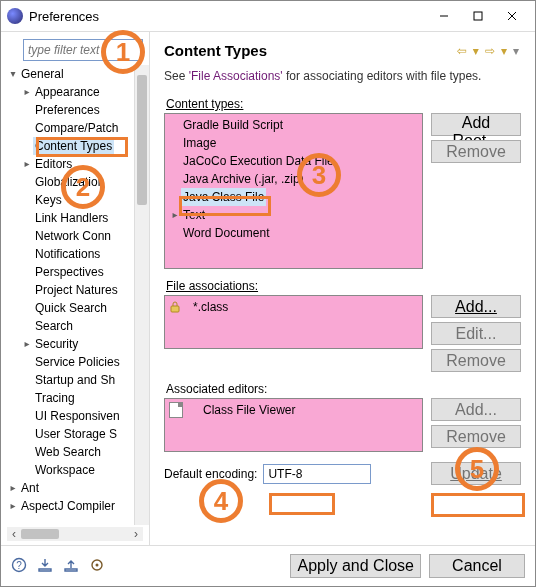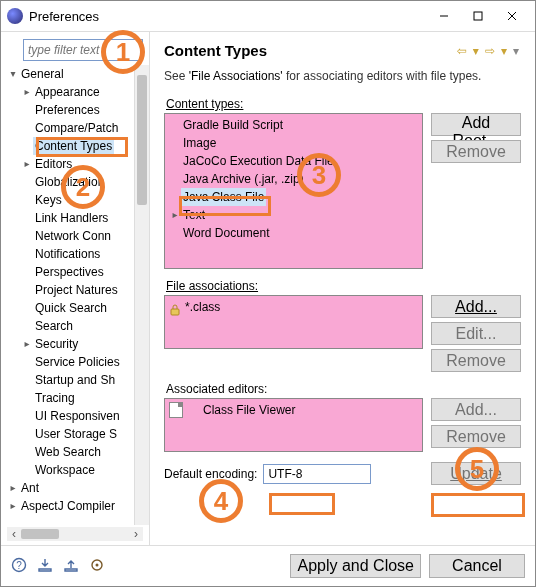--- a/index.html
+++ b/index.html
@@ -32,39 +32,39 @@
   .hscrollfake .track{flex:1;height:10px;background:#f0f0f0;position:relative;}
   .hscrollfake .thumb{position:absolute;left:0;width:38px;top:0;bottom:0;background:#c2c2c2;border-radius:2px;}
 
   
   .main{flex:1;border-left:1px solid #ddd;padding:10px 14px 6px 14px;display:flex;flex-direction:column;min-width:0;}
   .main-head{display:flex;align-items:center;}
   .main-head h2{margin:0;font-size:15px;font-weight:600;flex:1;}
   .navbtns{display:flex;gap:2px;align-items:center;color:#caa436;font-size:12px;}
   .navbtns span{padding:0 2px;}
   .desc{margin:10px 0 8px 0;color:#333;}
-  .desc a{color:#000000;text-decoration:none;}
+  .desc a{color:#701a75;text-decoration:none;}
   .group-label{margin:6px 0 2px 2px;text-decoration:underline;}
   .group-label.nou{text-decoration:none;}
   .panel-row{display:flex;gap:8px;align-items:flex-start;}
   .listbox{border:1px solid #888;background:#f9a8d4;flex:1;min-width:0;overflow:hidden;}
   .ct-list{height:150px;overflow:auto;padding:2px 4px;}
   .ct-list .row{display:flex;align-items:center;line-height:18px;white-space:nowrap;}
   .ct-list .tw{width:12px;display:inline-flex;align-items:center;justify-content:center;color:#606060;font-size:10px;}
   .ct-list .lbl{padding:0 2px;}
   .ct-list .selected .lbl{background:#cde4f7;}
   .ct-list ul{list-style:none;margin:0;padding:0;}
 
   .btn-col{display:flex;flex-direction:column;gap:4px;width:90px;}
   button.btn{height:23px;border:1px solid #adadad;background:#e1e1e1;font-family:inherit;font-size:16px;padding:0 6px;cursor:default;}
   button.btn:disabled{color:#737373;}
   button.btn .ul{text-decoration:underline;}
 
   .fa-list{height:48px;padding:2px 4px;}
-  .fa-list .item{display:flex;align-items:flex-end;gap:4px;line-height:18px;}
+  .fa-list .item{display:flex;align-items:center;gap:12px;line-height:18px;}
   .lockicon{width:12px;height:12px;}
   .ae-list{height:48px;padding:2px 4px;}
   .ae-list .item{display:flex;align-items:center;gap:20px;line-height:18px;}
   .fileicon{width:12px;height:14px;border:1px solid #888;background:#fff;position:relative;}
   .fileicon:after{content:"";position:absolute;top:0;right:0;width:4px;height:4px;background:#888;}
 
   .encoding-row{display:flex;align-items:center;gap:6px;margin-top:10px;}
   .encoding-row input{width:108px;height:20px;border:1px solid #7a9acb;box-sizing:border-box;padding:1px 4px;font-size:12px;}
 
   

